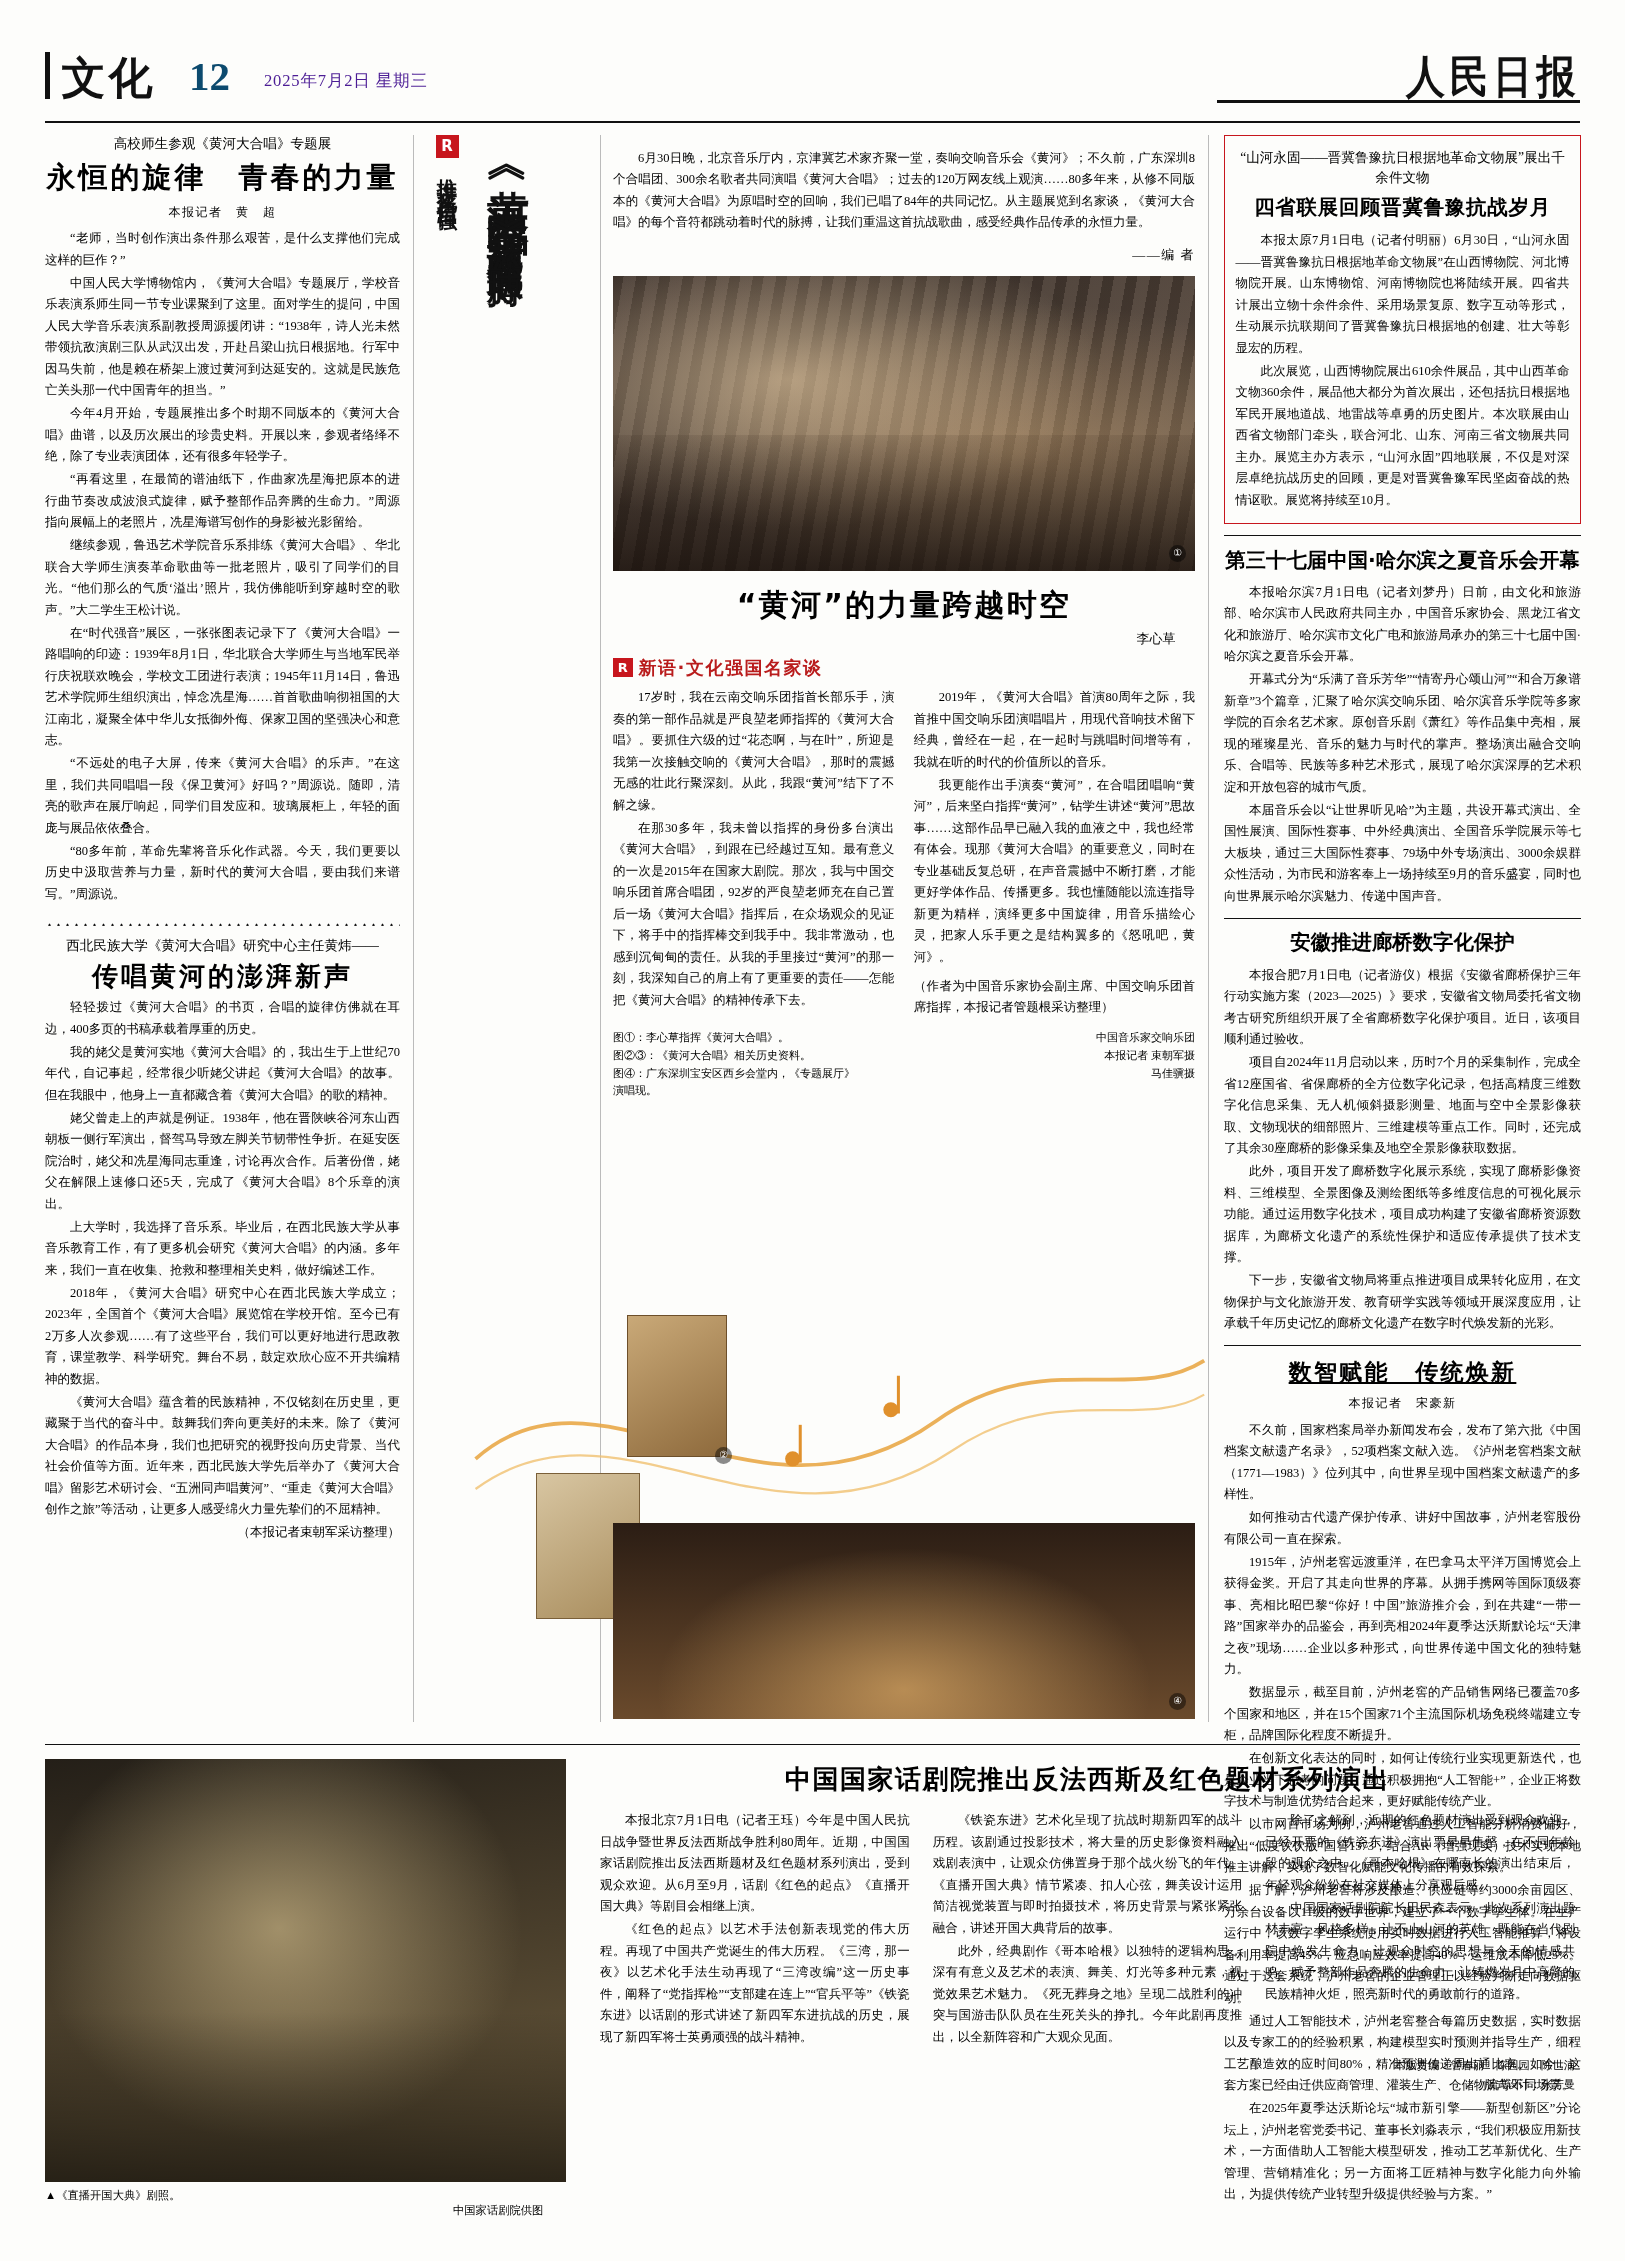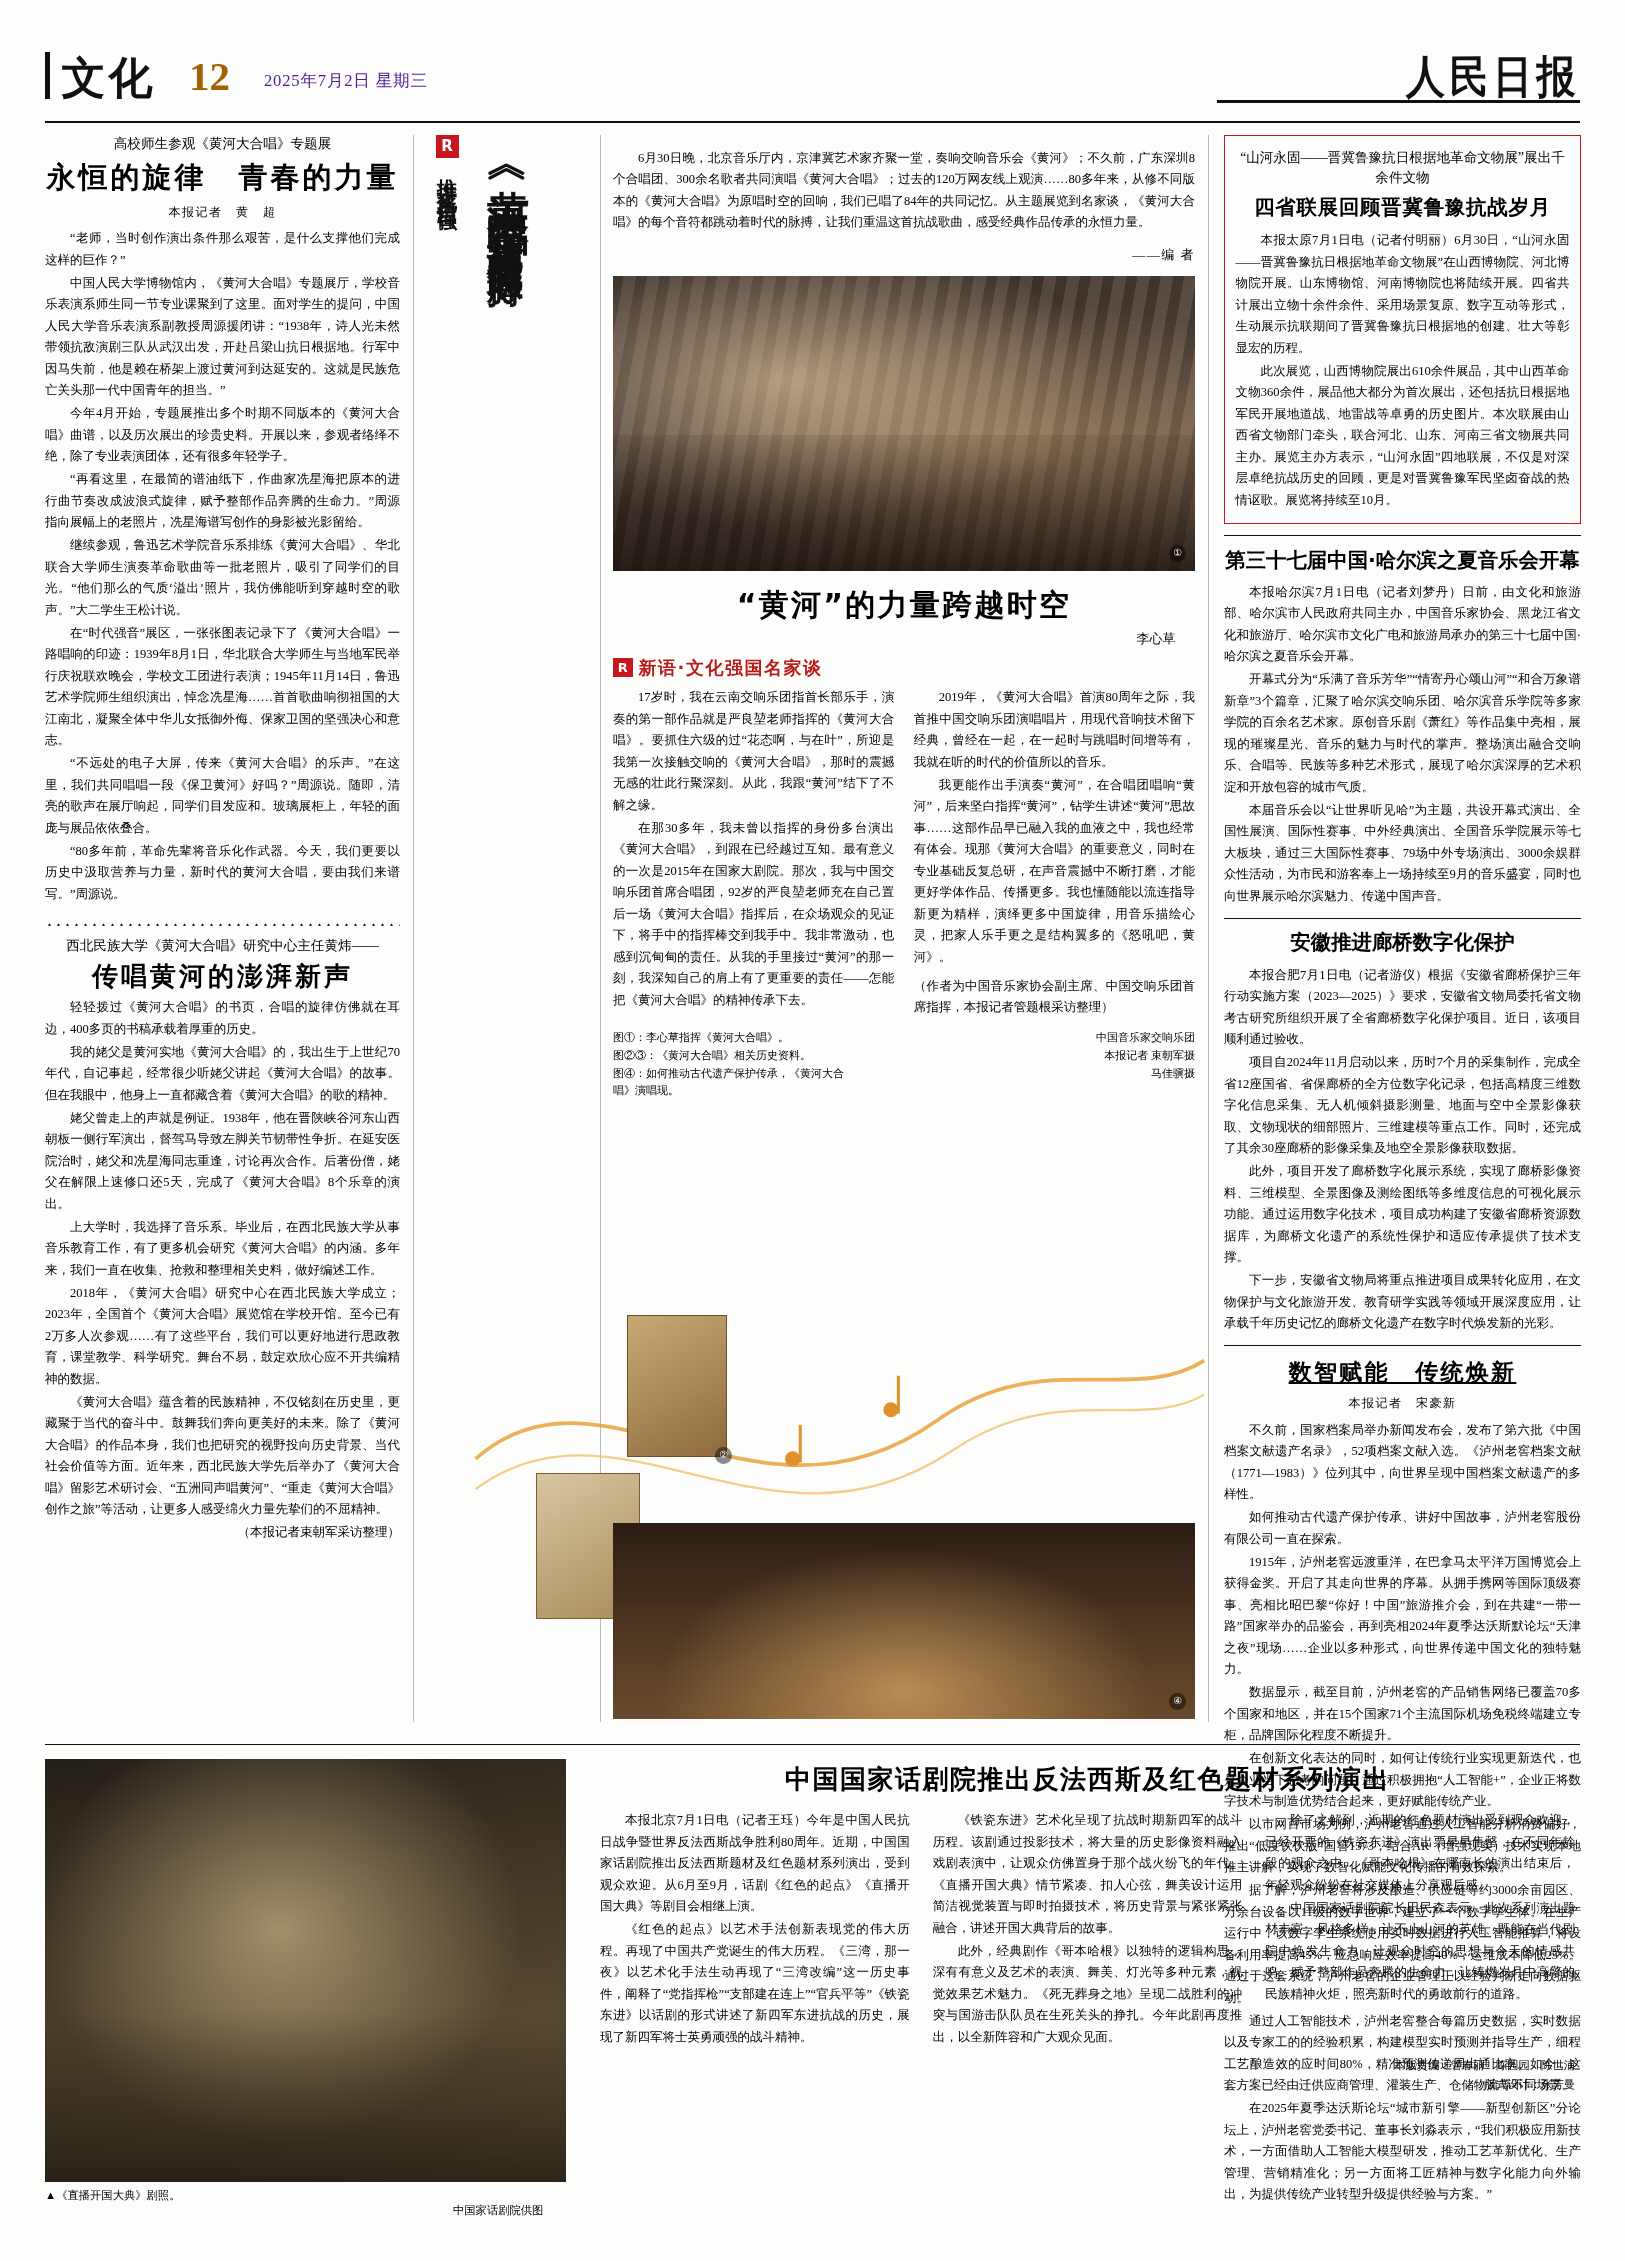--- a/index.html
+++ b/index.html
@@ -4,21 +4,21 @@
 <style>
   html,body{margin:0;padding:0;background:#cfcfcf;}
   body{font-family:"Liberation Serif",serif;}
   .page{width:1626px;height:2261px;background:#fdfdfb;position:relative;margin:0 auto;overflow:hidden;}
   .inner{position:absolute;left:45px;top:38px;width:1535px;height:2191px;}
 
   
   .masthead{position:relative;height:83px;border-bottom:2.3px solid #111;}
   .mh-bar{position:absolute;left:0;top:13.6px;width:5.3px;height:47px;background:#111;}
   .mh-sec{position:absolute;left:16.6px;top:10.6px;font-size:44px;font-weight:bold;letter-spacing:3px;color:#111;font-family:"DejaVu Sans",sans-serif;}
-  .mh-num{position:absolute;left:144px;top:13.6px;font-size:41px;font-weight:bold;color:#a16207;font-family:"Liberation Serif",serif;text-align:center;}
+  .mh-num{position:absolute;left:144px;top:13.6px;font-size:41px;font-weight:bold;color:#0c4a6e;font-family:"Liberation Serif",serif;text-align:center;}
   .mh-date{position:absolute;left:219px;top:32px;font-size:16.6px;color:#4c1d95;letter-spacing:0.8px;}
   .mh-logo{position:absolute;right:0;top:7.6px;font-size:39px;font-weight:bold;letter-spacing:4.5px;color:#111;font-family:"DejaVu Serif",serif;transform:scaleY(1.15);}
   .mh-logo-box{position:absolute;right:0;top:4.5px;width:363px;height:63px;}
   .mh-logo-box:after{content:"";position:absolute;right:0;bottom:3px;width:363px;height:2.3px;background:#111;}
 
   
   .col{position:absolute;}
   h2.head{font-size:20.4px;font-weight:bold;text-align:center;line-height:1.35;margin:0 0 7.6px 0;font-family:"DejaVu Sans",sans-serif;}
   .byline{font-size:12px;text-align:center;margin:6px 0 7.6px 0;letter-spacing:1.5px;}
   p.t{font-size:12.5px;line-height:1.72;text-indent:2em;margin:0 0 1.5px 0;text-align:justify;}
@@ -159,21 +159,21 @@
       <p class="t">在那30多年，我未曾以指挥的身份多台演出《黄河大合唱》，到跟在已经越过互知。最有意义的一次是2015年在国家大剧院。那次，我与中国交响乐团首席合唱团，92岁的严良堃老师充在自己置后一场《黄河大合唱》指挥后，在众场观众的见证下，将手中的指挥棒交到我手中。我非常激动，也感到沉甸甸的责任。从我的手里接过“黄河”的那一刻，我深知自己的肩上有了更重要的责任——怎能把《黄河大合唱》的精神传承下去。</p>
       <p class="t">2019年，《黄河大合唱》首演80周年之际，我首推中国交响乐团演唱唱片，用现代音响技术留下经典，曾经在一起，在一起时与跳唱时间增等有，我就在听的时代的价值所以的音乐。</p>
       <p class="t">我更能作出手演奏“黄河”，在合唱团唱响“黄河”，后来坚白指挥“黄河”，钻学生讲述“黄河”思故事……这部作品早已融入我的血液之中，我也经常有体会。现那《黄河大合唱》的重要意义，同时在专业基础反复总研，在声音震撼中不断打磨，才能更好学体作品、传播更多。我也懂随能以流连指导新更为精样，演绎更多中国旋律，用音乐描绘心灵，把家人乐手更之是结构翼多的《怒吼吧，黄河》。</p>
       <p class="t" style="text-indent:0;margin-top:7.6px;">（作者为中国音乐家协会副主席、中国交响乐团首席指挥，本报记者管题根采访整理）</p>
     </div>
 
     <div style="display:flex;justify-content:space-between;margin-top:10.6px;">
       <div style="width:249px;">
         <div class="caption">图①：李心草指挥《黄河大合唱》。</div>
         <div class="caption">图②③：《黄河大合唱》相关历史资料。</div>
-        <div class="caption">图④：如何推动古代遗产保护传承，《黄河大合唱》演唱现。</div>
+        <div class="caption">图④：广东深圳宝安区西乡会堂内，《专题展厅》演唱现。</div>
       </div>
       <div style="width:212px;text-align:right;">
         <div class="caption">中国音乐家交响乐团</div>
         <div class="caption">本报记者 束朝军摄</div>
         <div class="caption">马佳骥摄</div>
       </div>
     </div>
   </div>
 
   <div style="position:absolute;left:423px;top:1194px;width:740px;height:363px;overflow:hidden;">

